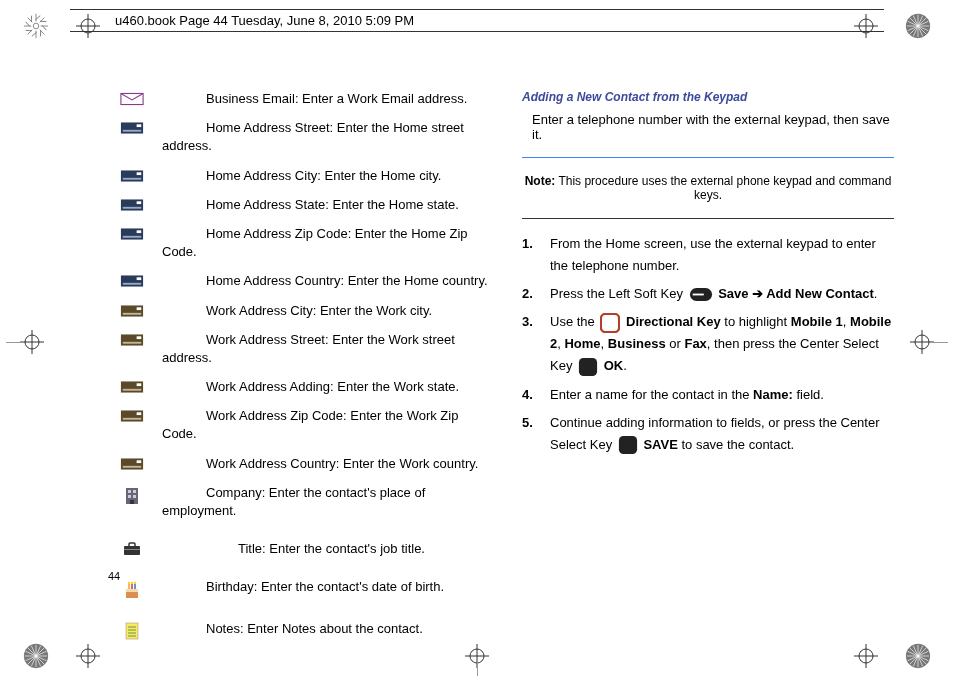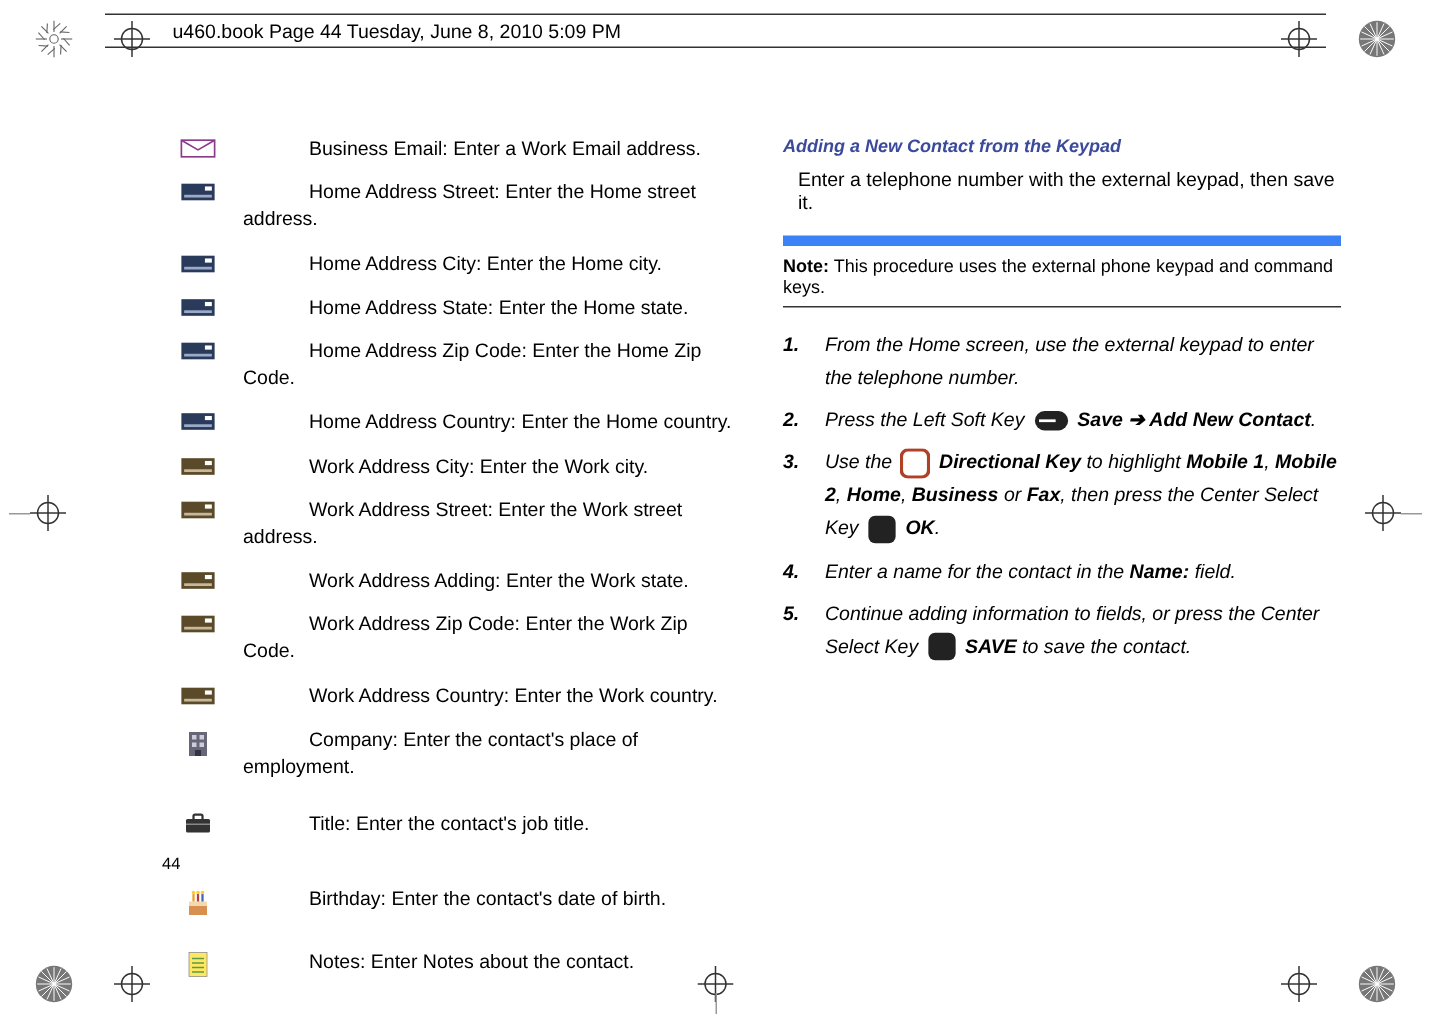--- a/index.html
+++ b/index.html
@@ -69,30 +69,30 @@
       font-style: italic;
       font-size: 12px;
       margin-bottom: 8px;
     }
     .intro-text {
       font-size: 13px;
       margin-left: 10px;
       margin-bottom: 15px;
     }
     .note-box {
-      border-top: 7px solid #3b82f6;
+      border-top: 1px solid #3b82f6;
       border-bottom: 1px solid #333;
-      padding: 6px 0;
+      padding: 16px 0;
       font-size: 12px;
       margin-bottom: 14px;
+      text-align: center;
     }
     .step-list {
       list-style: none;
       counter-reset: step;
-      font-style: italic;
     }
     .step-list li {
       counter-increment: step;
       position: relative;
       padding-left: 28px;
       font-size: 13px;
       line-height: 1.7;
       margin-bottom: 6px;
     }
     .step-list li::before {
@@ -380,21 +380,21 @@
             <rect x="2" y="2" width="12" height="16" fill="#667"></rect>
             <rect x="4" y="4" width="3" height="3" fill="#ccd"></rect>
             <rect x="9" y="4" width="3" height="3" fill="#ccd"></rect>
             <rect x="4" y="9" width="3" height="3" fill="#ccd"></rect>
             <rect x="9" y="9" width="3" height="3" fill="#ccd"></rect>
             <rect x="6" y="14" width="4" height="4" fill="#334"></rect>
           </svg>
         </span>
         <span class="field-text"><b>Company</b>: Enter the contact's place of employment.</span>
       </div>
-      <div class="field-row" style="margin-bottom: 32px;">
+      <div class="field-row" style="margin-bottom: 20px; gap: 32px;">
         <span class="field-icon briefcase">
           <svg viewBox="0 0 18 14">
             <rect x="1" y="4" width="16" height="9" rx="1" fill="#333"></rect>
             <rect x="6" y="1" width="6" height="4" rx="1" fill="none" stroke="#333" stroke-width="1.5"></rect>
             <rect x="1" y="7" width="16" height="1" fill="#888"></rect>
           </svg>
         </span>
         <span class="field-text"><b>Title</b>: Enter the contact's job title.</span>
       </div>
       <div class="field-row" style="margin-bottom: 20px;">

